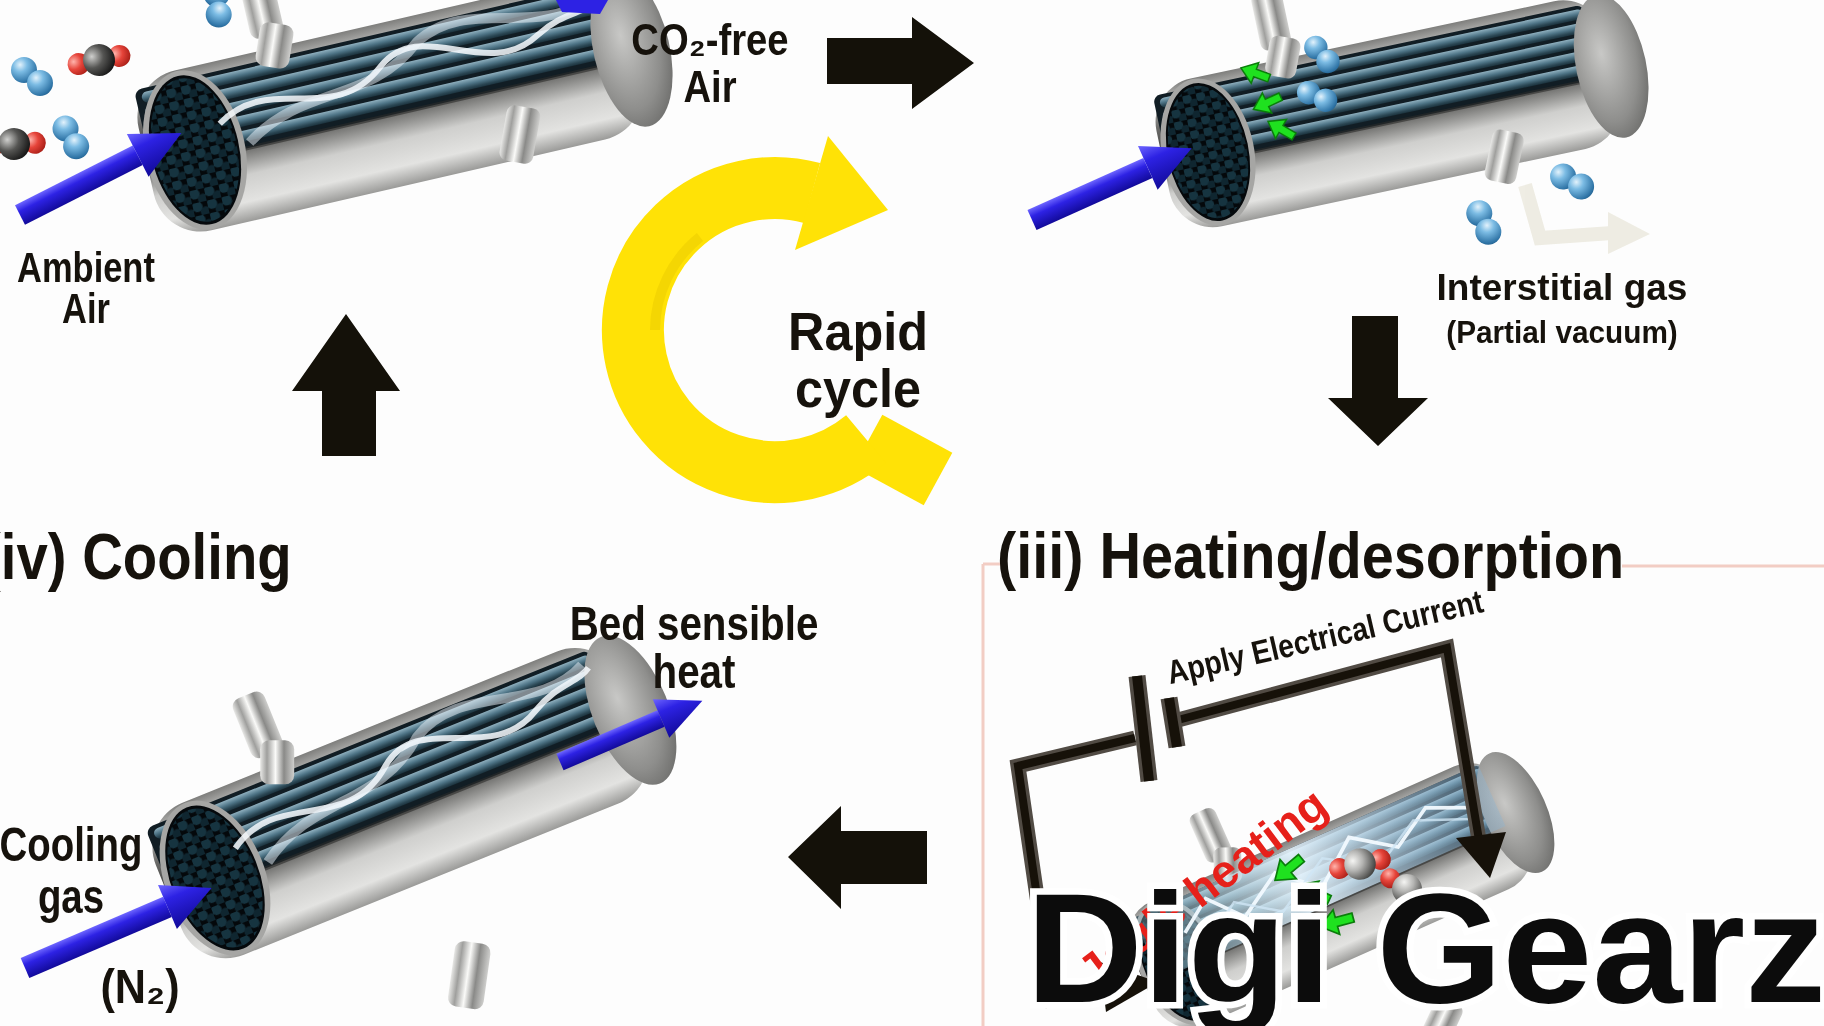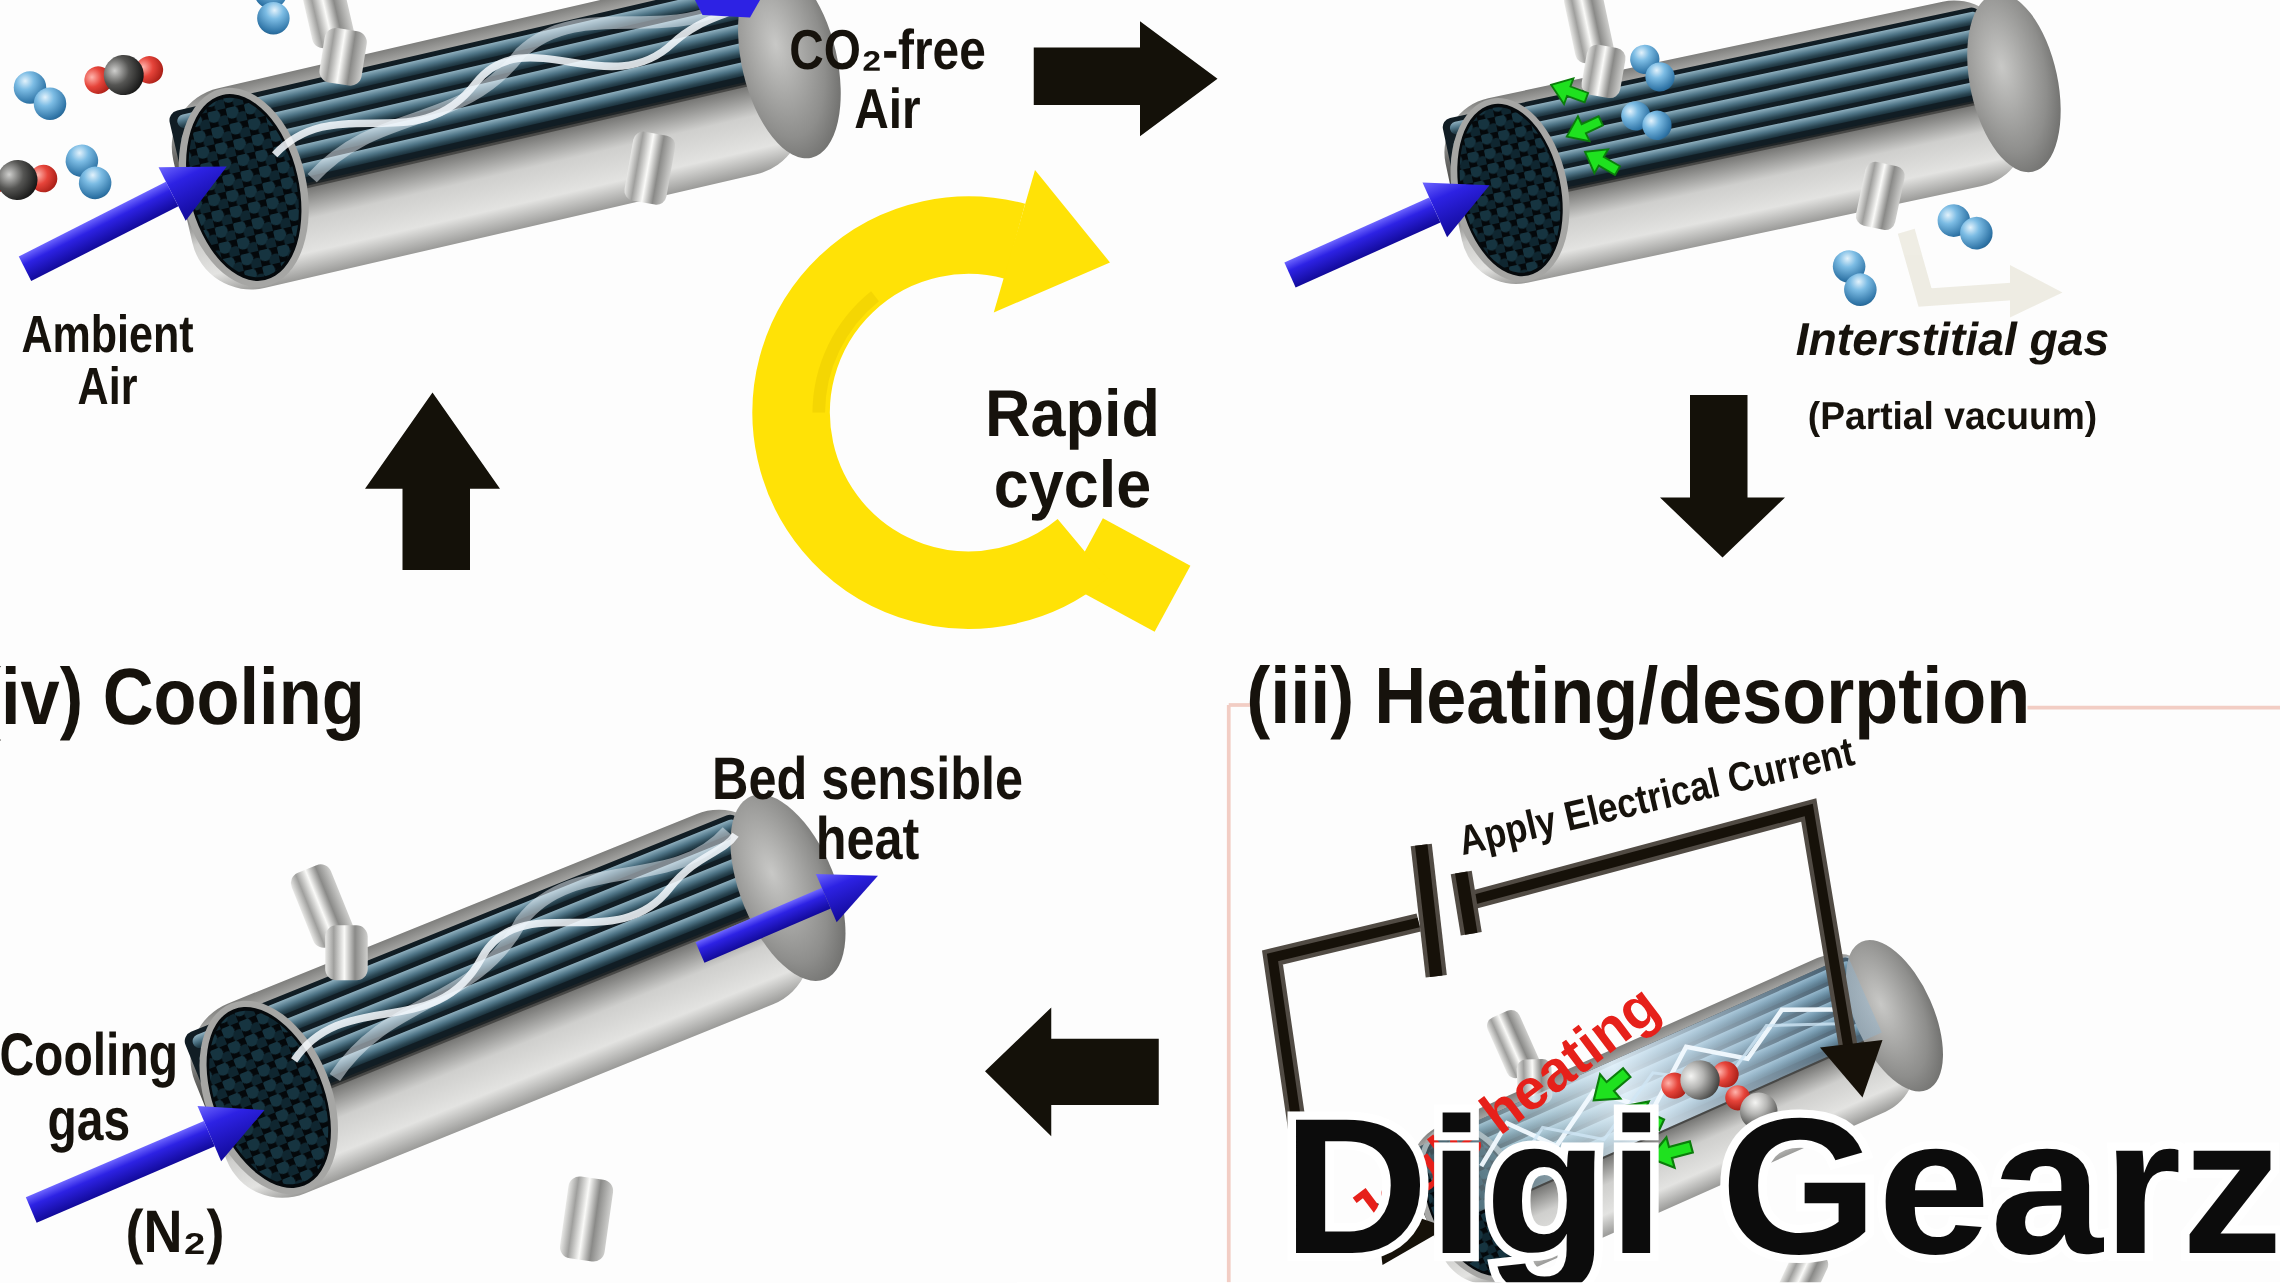--- a/index.html
+++ b/index.html
@@ -4,21 +4,21 @@
 <style>
   html,body{margin:0;padding:0;background:#ffffff;}
   .canvas{position:relative;width:1824px;height:1026px;overflow:hidden;background:#fdfdfd;
           font-family:"Liberation Sans","DejaVu Sans",sans-serif;}
   .canvas > svg{position:absolute;left:0;top:0;}
   .label{position:absolute;font-weight:700;color:#16120c;text-align:center;
          white-space:pre-line;line-height:1.02;transform-origin:center;}
   .lbl-ambient   {left:86px;  top:288px; font-size:42px; line-height:.98; transform:translate(-50%,-50%) scaleX(.82);}
   .lbl-co2free   {left:710px; top:64px;  font-size:45px; line-height:1.04;transform:translate(-50%,-50%) scaleX(.85);}
   .lbl-rapid     {left:858px; top:360px; font-size:53px; line-height:1.08;transform:translate(-50%,-50%) scaleX(.95);}
-  .lbl-interst   {left:1562px;top:272px; font-size:37px; transform:translate(-50%,-50%);font-style:italic;}
+  .lbl-interst   {left:1562px;top:288px; font-size:37px; transform:translate(-50%,-50%);}
   .lbl-partial   {left:1562px;top:333px; font-size:31px; transform:translate(-50%,-50%) scaleX(.96);}
   .lbl-apply     {left:1325px;top:637px; font-size:33px; transform:translate(-50%,-50%) rotate(-13deg) scaleX(.86); white-space:nowrap;}
   .lbl-bedheat   {left:694px; top:648px; font-size:48px; line-height:1.0; transform:translate(-50%,-50%) scaleX(.84);}
   .lbl-coolgas   {left:71px;  top:871px; font-size:48px; line-height:1.08;transform:translate(-50%,-50%) scaleX(.8);}
   .lbl-n2        {left:140px; top:987px; font-size:48px; transform:translate(-50%,-50%) scaleX(.9);}
   .heading{position:absolute;font-weight:700;color:#16120c;white-space:nowrap;
            transform-origin:left top;line-height:1;}
   .lbl-heating   {left:997px; top:524px; font-size:64px; transform:scaleX(.9);}
   .lbl-cooling   {left:-18px; top:525px; font-size:64px; transform:scaleX(.88);}
 </style>

